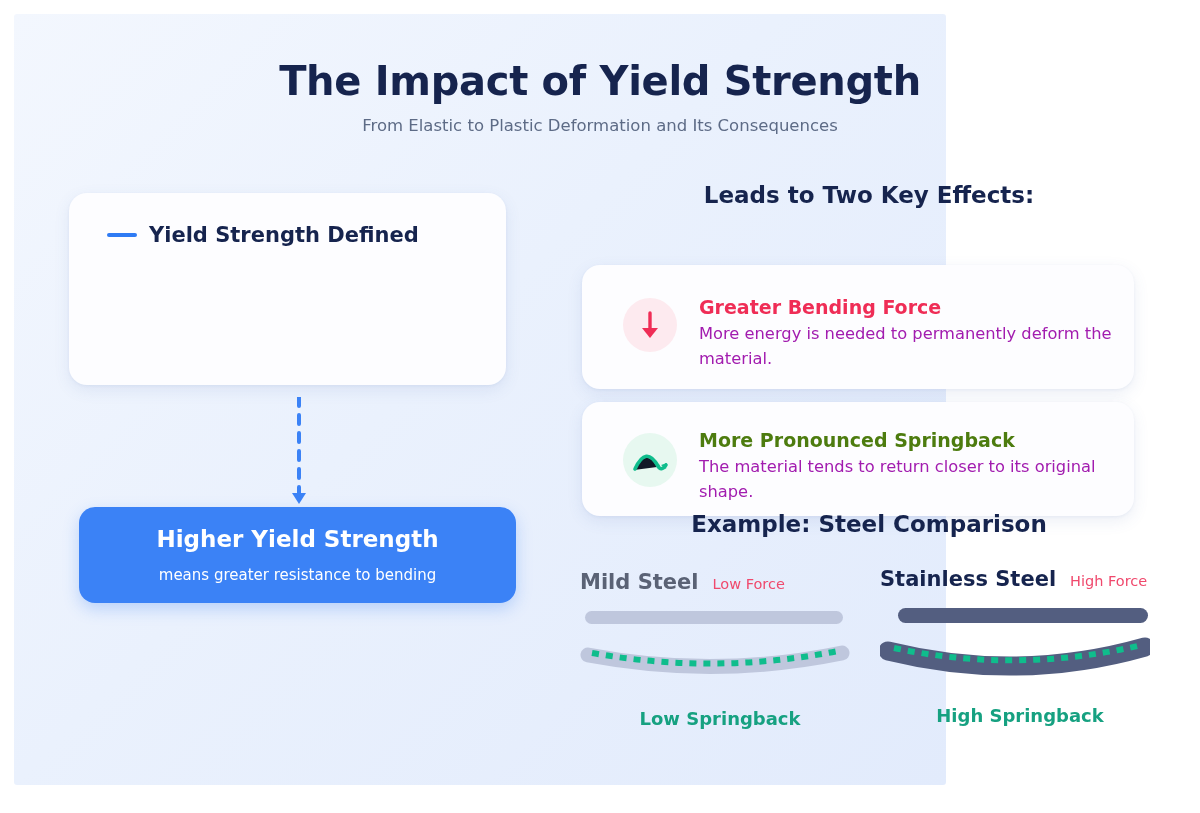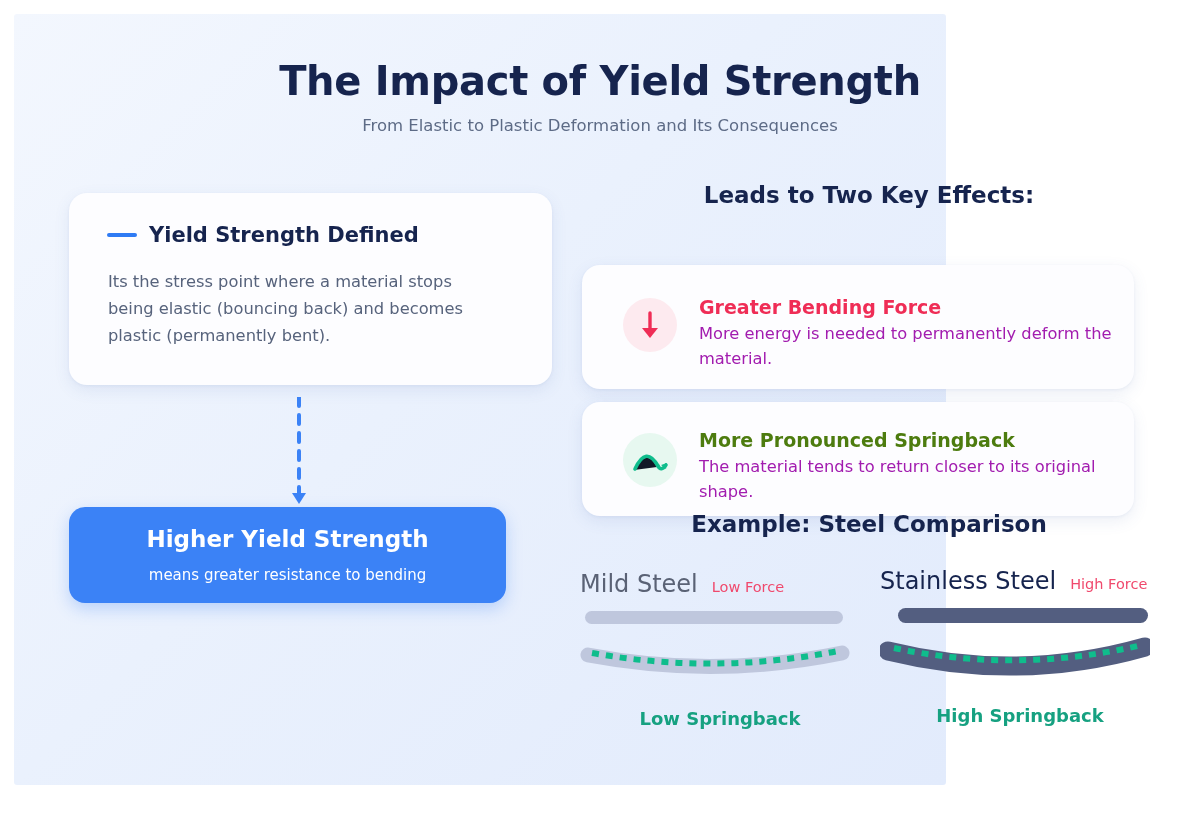--- a/index.html
+++ b/index.html
@@ -47,21 +47,20 @@
   
   .def-card {
     position: absolute;
     left: 55px;
     top: 179px;
     width: 437px;
     height: 192px;
     background: #fdfdff;
     border-radius: 18px;
     box-shadow: 0 5px 16px rgba(70,100,170,0.10), 0 1px 3px rgba(70,100,170,0.07);
-    padding-left: 46px;
   }
   .def-head {
     position: absolute;
     left: 38px; top: 30px;
     display: flex;
     align-items: center;
     gap: 12px;
   }
   .blue-dash {
     width: 30px;
@@ -86,21 +85,21 @@
   .connector {
     position: absolute;
     left: 270px;
     top: 383px;
     width: 30px;
     height: 110px;
   }
 
   .blue-box {
     position: absolute;
-    left: 55px;
+    left: 65px;
     top: 493px;
     width: 437px;
     height: 96px;
     background: #3b82f6;
     border-radius: 16px;
     box-shadow: 0 6px 16px rgba(59,130,246,0.28);
     display: flex;
     flex-direction: column;
     align-items: center;
     justify-content: center;
@@ -178,21 +177,21 @@
   .steel { position: absolute; }
   #steel-0 { left: 566px; top: 556px; width: 290px; }
   #steel-1 { left: 866px; top: 553px; width: 290px; }
 
   .steel-labels {
     display: flex;
     align-items: baseline;
     gap: 14px;
     height: 26px;
   }
-  .steel-name { font-size: 24px; font-weight: normal; }
+  .steel-name { font-size: 21px; font-weight: bold; }
   #steel-0 .steel-name { color: #5a6275; }
   #steel-1 .steel-name { color: #16244e; }
   .steel-force { font-size: 14.5px; color: #f0496d; }
 
   .steel-svg { display: block; margin-top: 7px; }
 
   .steel-caption {
     text-align: center;
     font-size: 18px;
     color: #16a181;
@@ -208,21 +207,20 @@
 <div id="page">
 
   <div class="title">The Impact of Yield Strength</div>
   <div class="subtitle">From Elastic to Plastic Deformation and Its Consequences</div>
 
   <div class="def-card">
     <div class="def-head">
       <span class="blue-dash"></span>
       <span class="def-title">Yield Strength Defined</span>
     </div>
-    <div class="def-body">Its the stress point where a material stops being elastic (bouncing back) and becomes plastic (permanently bent).</div>
   </div>
 
   <svg class="connector" viewBox="0 0 30 110">
     <line x1="15" y1="0" x2="15" y2="96" stroke="#3b82f6" stroke-width="4" stroke-dasharray="9 9" stroke-linecap="round"></line>
     <path d="M8 96 L15 107 L22 96 Z" fill="#3b82f6"></path>
   </svg>
 
   <div class="blue-box">
     <div class="blue-box-title">Higher Yield Strength</div>
     <div class="blue-box-sub">means greater resistance to bending</div>

